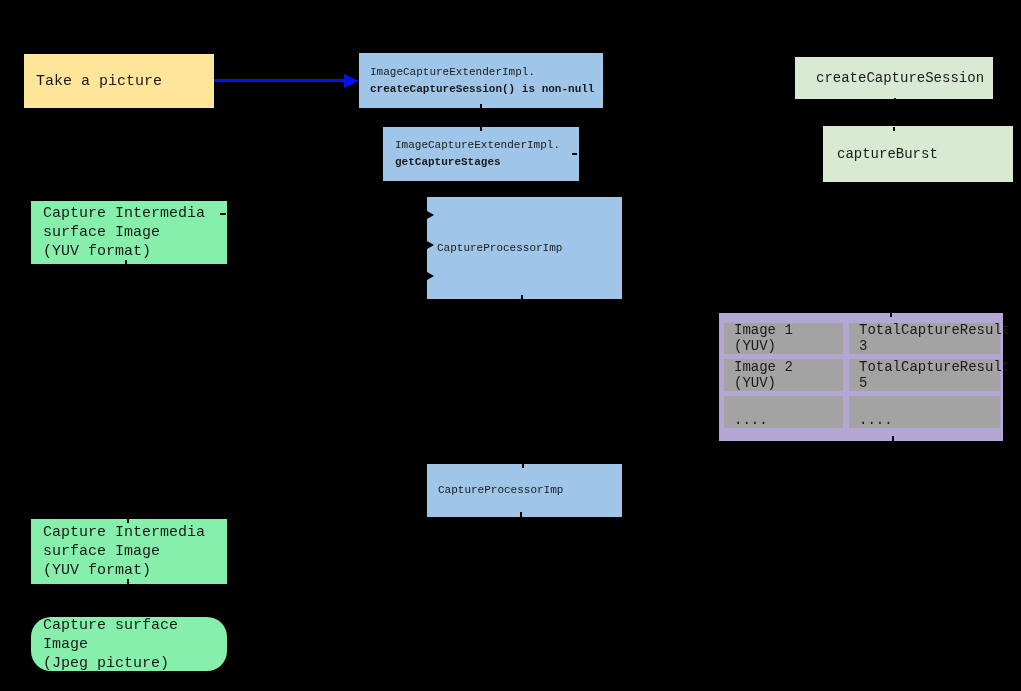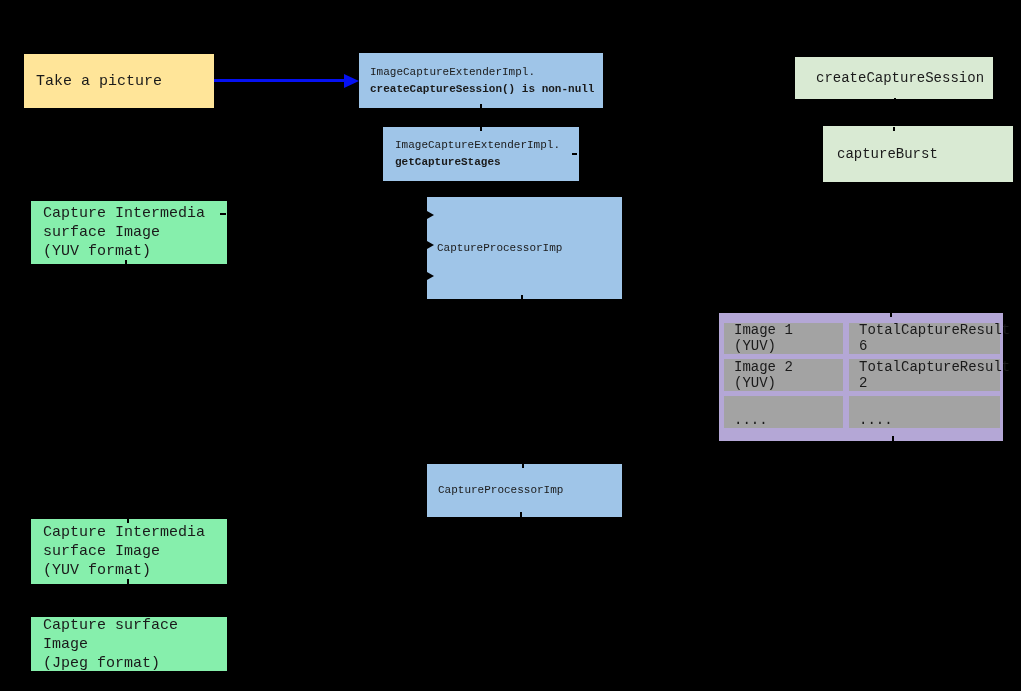--- a/index.html
+++ b/index.html
@@ -101,49 +101,49 @@
 
   <div class="node blue f13" style="left:427px;top:197px;width:195px;height:102px;padding-left:10px;">
     <span>CaptureProcessorImp</span>
   </div>
 
   <div class="result-table">
     <div class="result-cell">
       <span>Image 1 (YUV)</span>
     </div>
     <div class="result-cell">
-      <span>TotalCaptureResult 6</span>
+      <span>TotalCaptureResult 3</span>
     </div>
     <div class="result-cell">
       <span>Image 2 (YUV)</span>
     </div>
     <div class="result-cell">
-      <span>TotalCaptureResult 2</span>
+      <span>TotalCaptureResult 5</span>
     </div>
     <div class="result-cell">
       <span>....</span>
     </div>
     <div class="result-cell">
       <span>....</span>
     </div>
   </div>
 
   <div class="node blue f13" style="left:427px;top:464px;width:195px;height:53px;padding-left:11px;">
     <span>CaptureProcessorImp</span>
   </div>
 
   <div class="node cream f15" style="left:31px;top:519px;width:196px;height:65px;padding-left:12px;">
     <span>Capture Intermedia</span>
     <span>surface Image</span>
     <span>(YUV format)</span>
   </div>
 
-  <div class="node cream f15" style="left:31px;top:617px;width:196px;height:54px;padding-left:12px;">
+  <div class="node cream f15" style="left:31px;top:617px;width:196px;height:54px;padding-left:12px;border-radius:20px;">
     <span>Capture surface Image</span>
-    <span>(Jpeg format)</span>
+    <span>(Jpeg picture)</span>
   </div>
 
   <div class="tick" style="left:480px;top:104px;width:2px;height:4px;"></div>
   <div class="tick" style="left:480px;top:127px;width:2px;height:4px;"></div>
   <div class="tick" style="left:572px;top:153px;width:5px;height:2px;"></div>
   <div class="tri-right" style="left:427px;top:211px;"></div>
   <div class="tri-right" style="left:427px;top:241px;"></div>
   <div class="tri-right" style="left:427px;top:272px;"></div>
   <div class="tick" style="left:521px;top:295px;width:2px;height:4px;"></div>
   <div class="tick" style="left:522px;top:464px;width:2px;height:4px;"></div>

